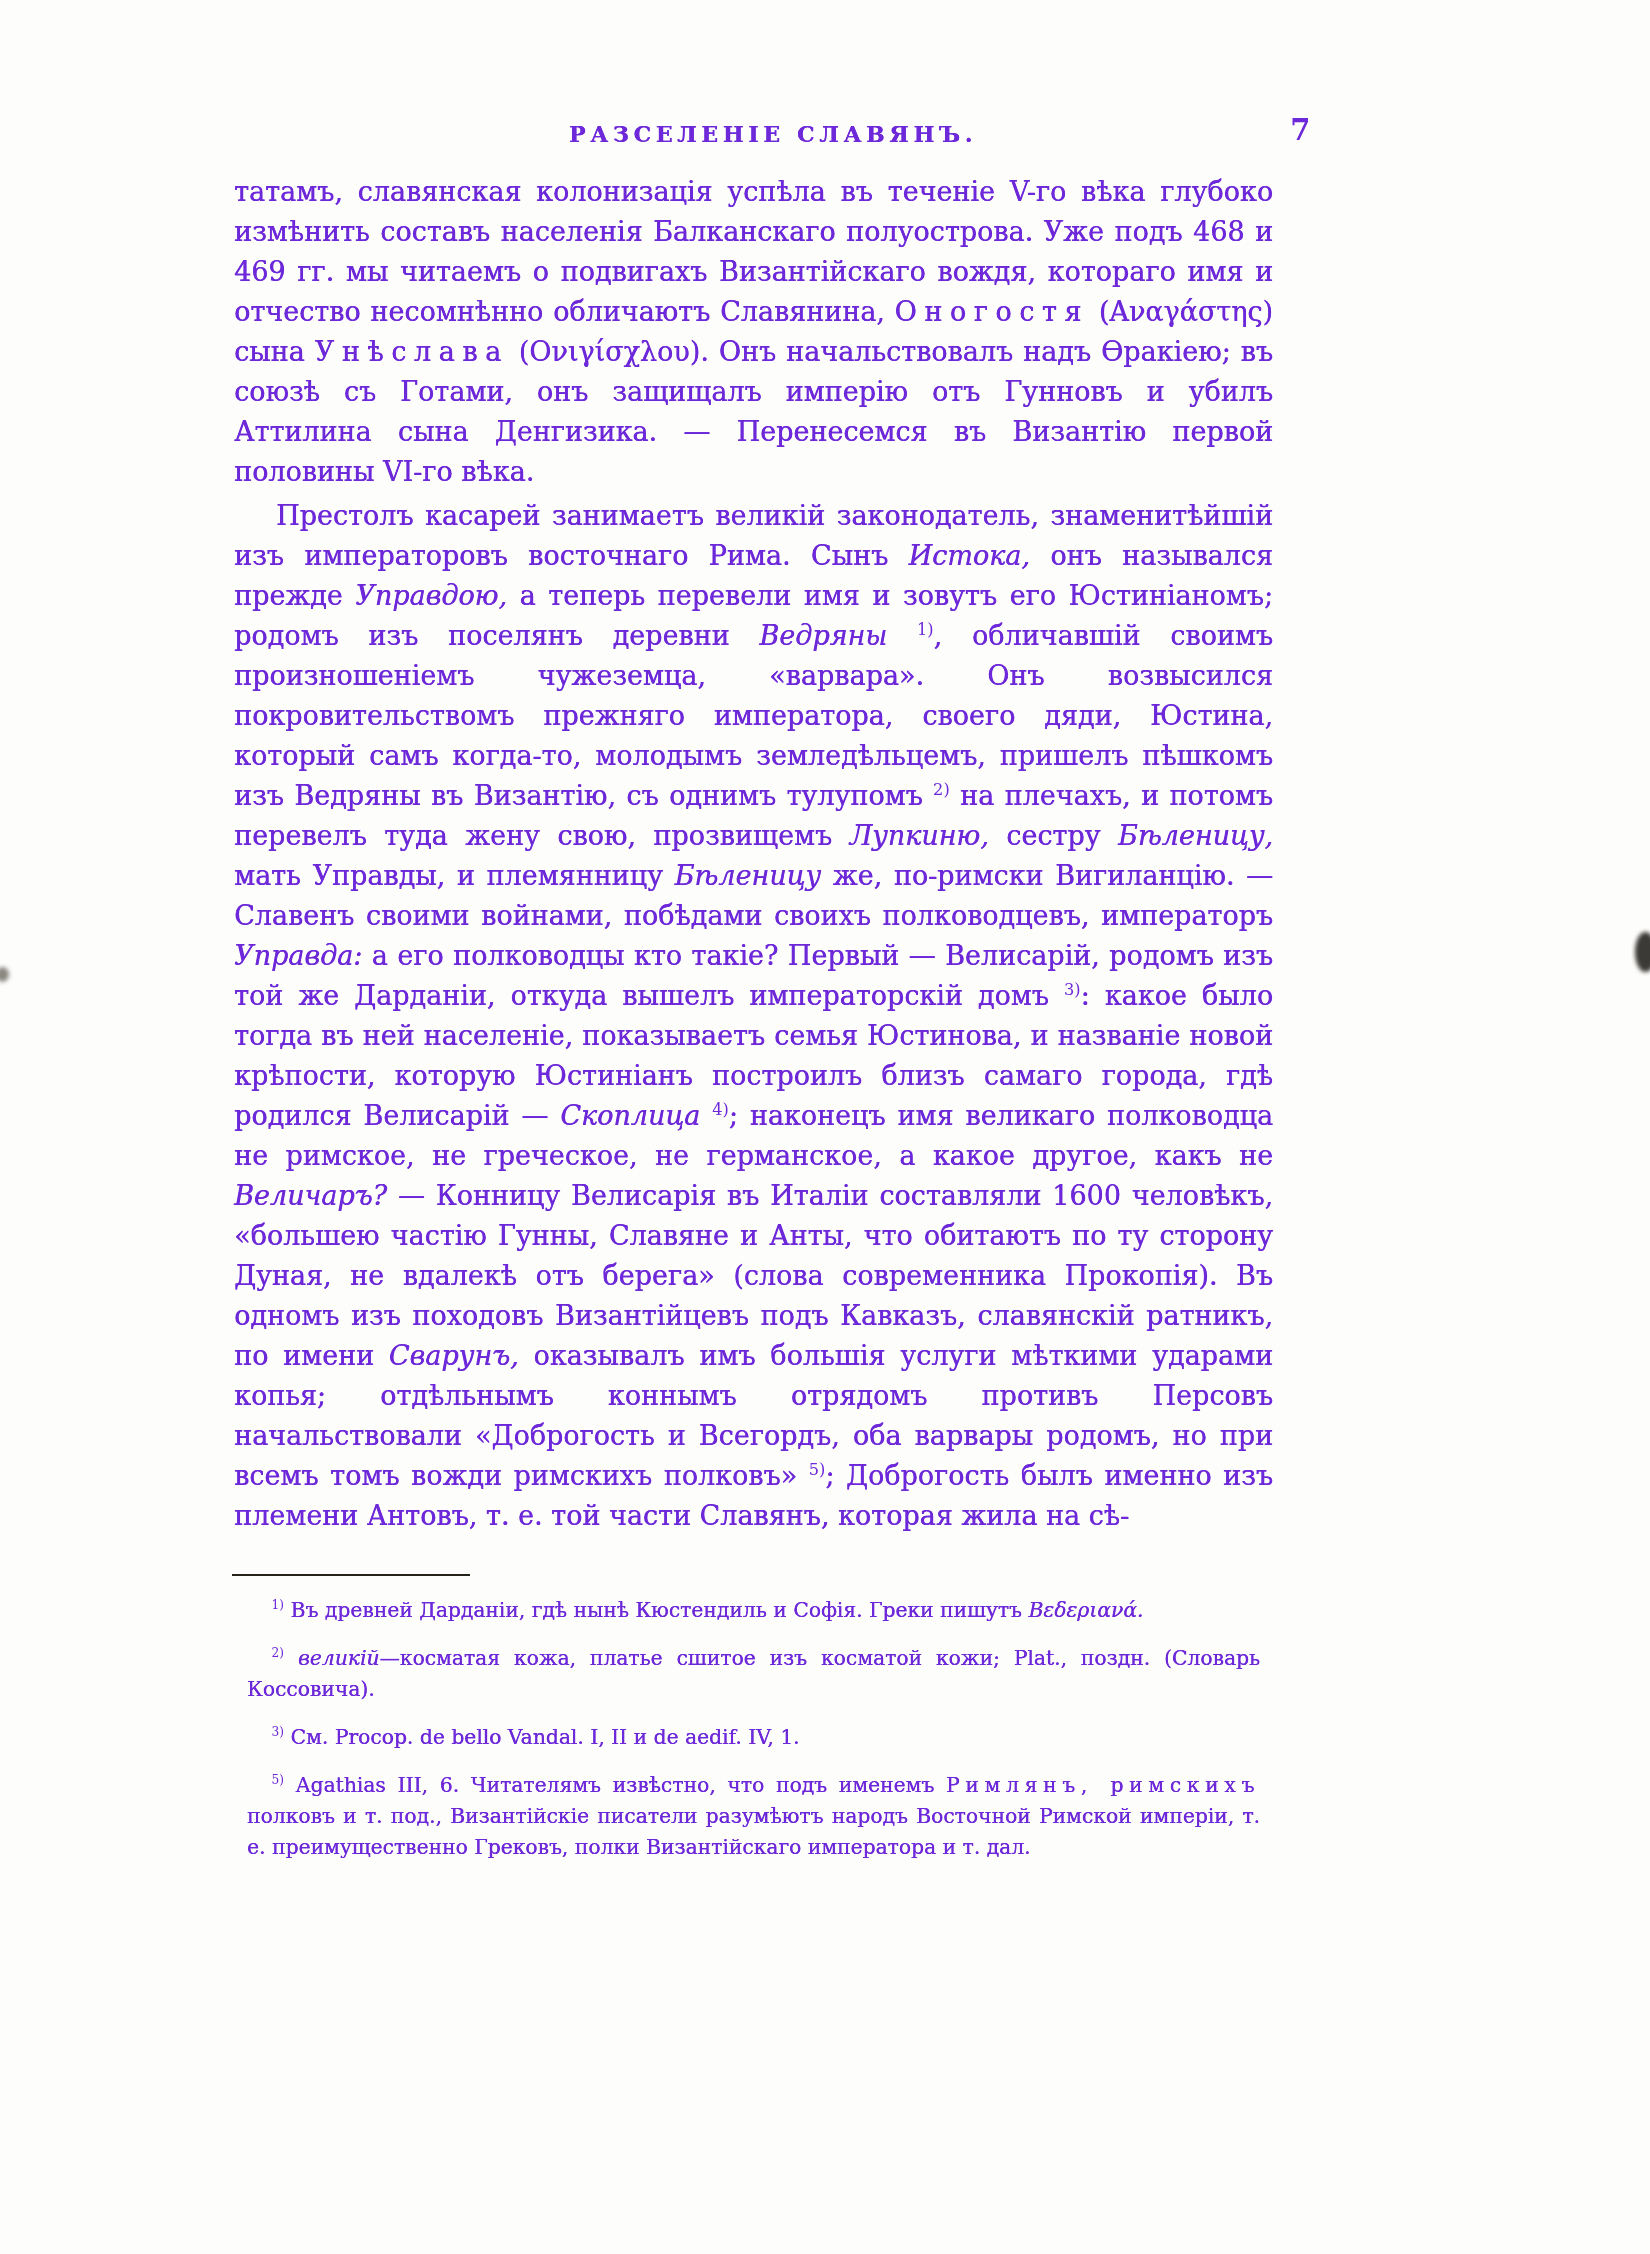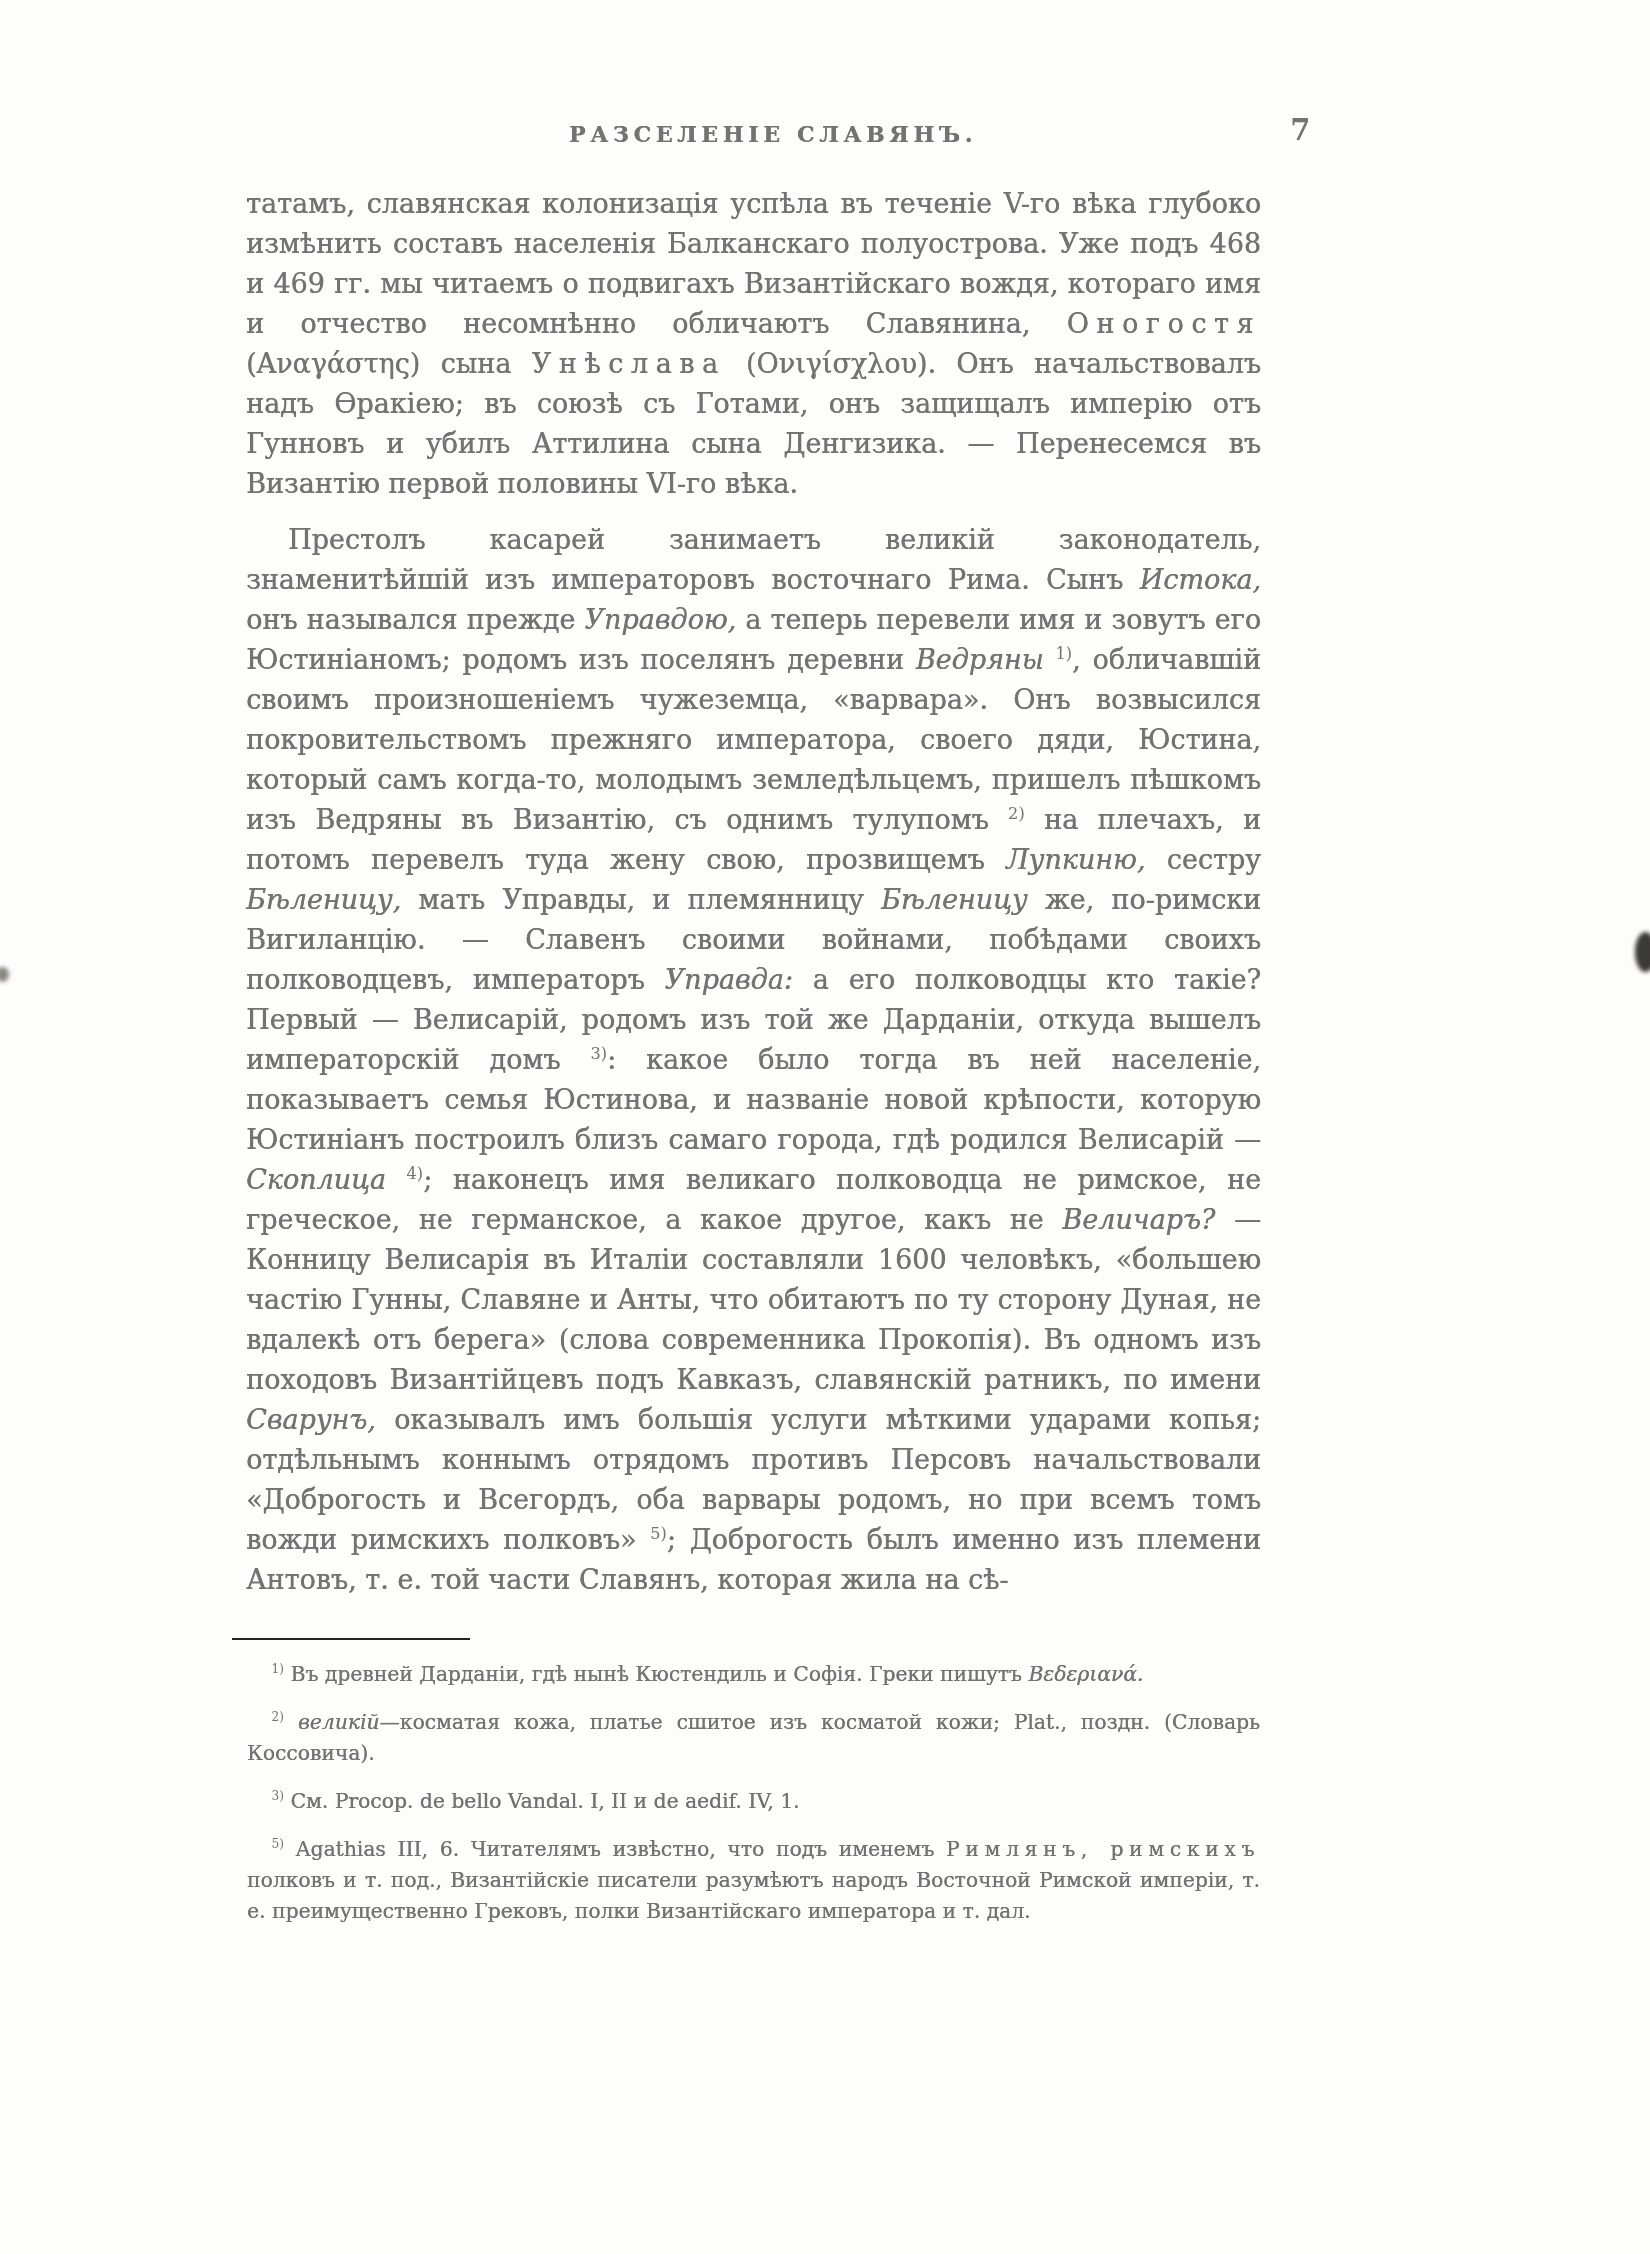--- a/index.html
+++ b/index.html
@@ -1,21 +1,21 @@
 <!DOCTYPE html>
 <html style="font-size:15px"><head>
 <meta charset="utf-8">
 <style>
   html, body { margin: 0; padding: 0; background: #e8e8e8; }
   .page {
     position: relative;
     width: 1650px;
     height: 2254px;
     background: #fdfdfc;
-    color: #737373;
+    color: #6d28d9;
     font-family: "DejaVu Serif", serif;
     overflow: hidden;
   }
   .header {
     position: absolute;
     top: 121px;
     left: 230px;
     width: 1086px;
     height: 38px;
   }
@@ -37,21 +37,21 @@
   .text-block {
     position: absolute;
     top: 168px;
     left: 230px;
     width: 1047px;
     font-size: 27px;
     line-height: 40px;
     text-align: justify;
     text-shadow: 0.4px 0 0 currentColor;
   }
-  p { margin: 16px; }
+  p { margin: 4px; }
   p.indent { text-indent: 42px; }
   .it { font-style: italic; }
   .spaced { letter-spacing: 0.28em; }
   sup {
     font-size: 0.6em;
     vertical-align: super;
     line-height: 0;
     text-shadow: none;
   }
   .footnote-rule {

